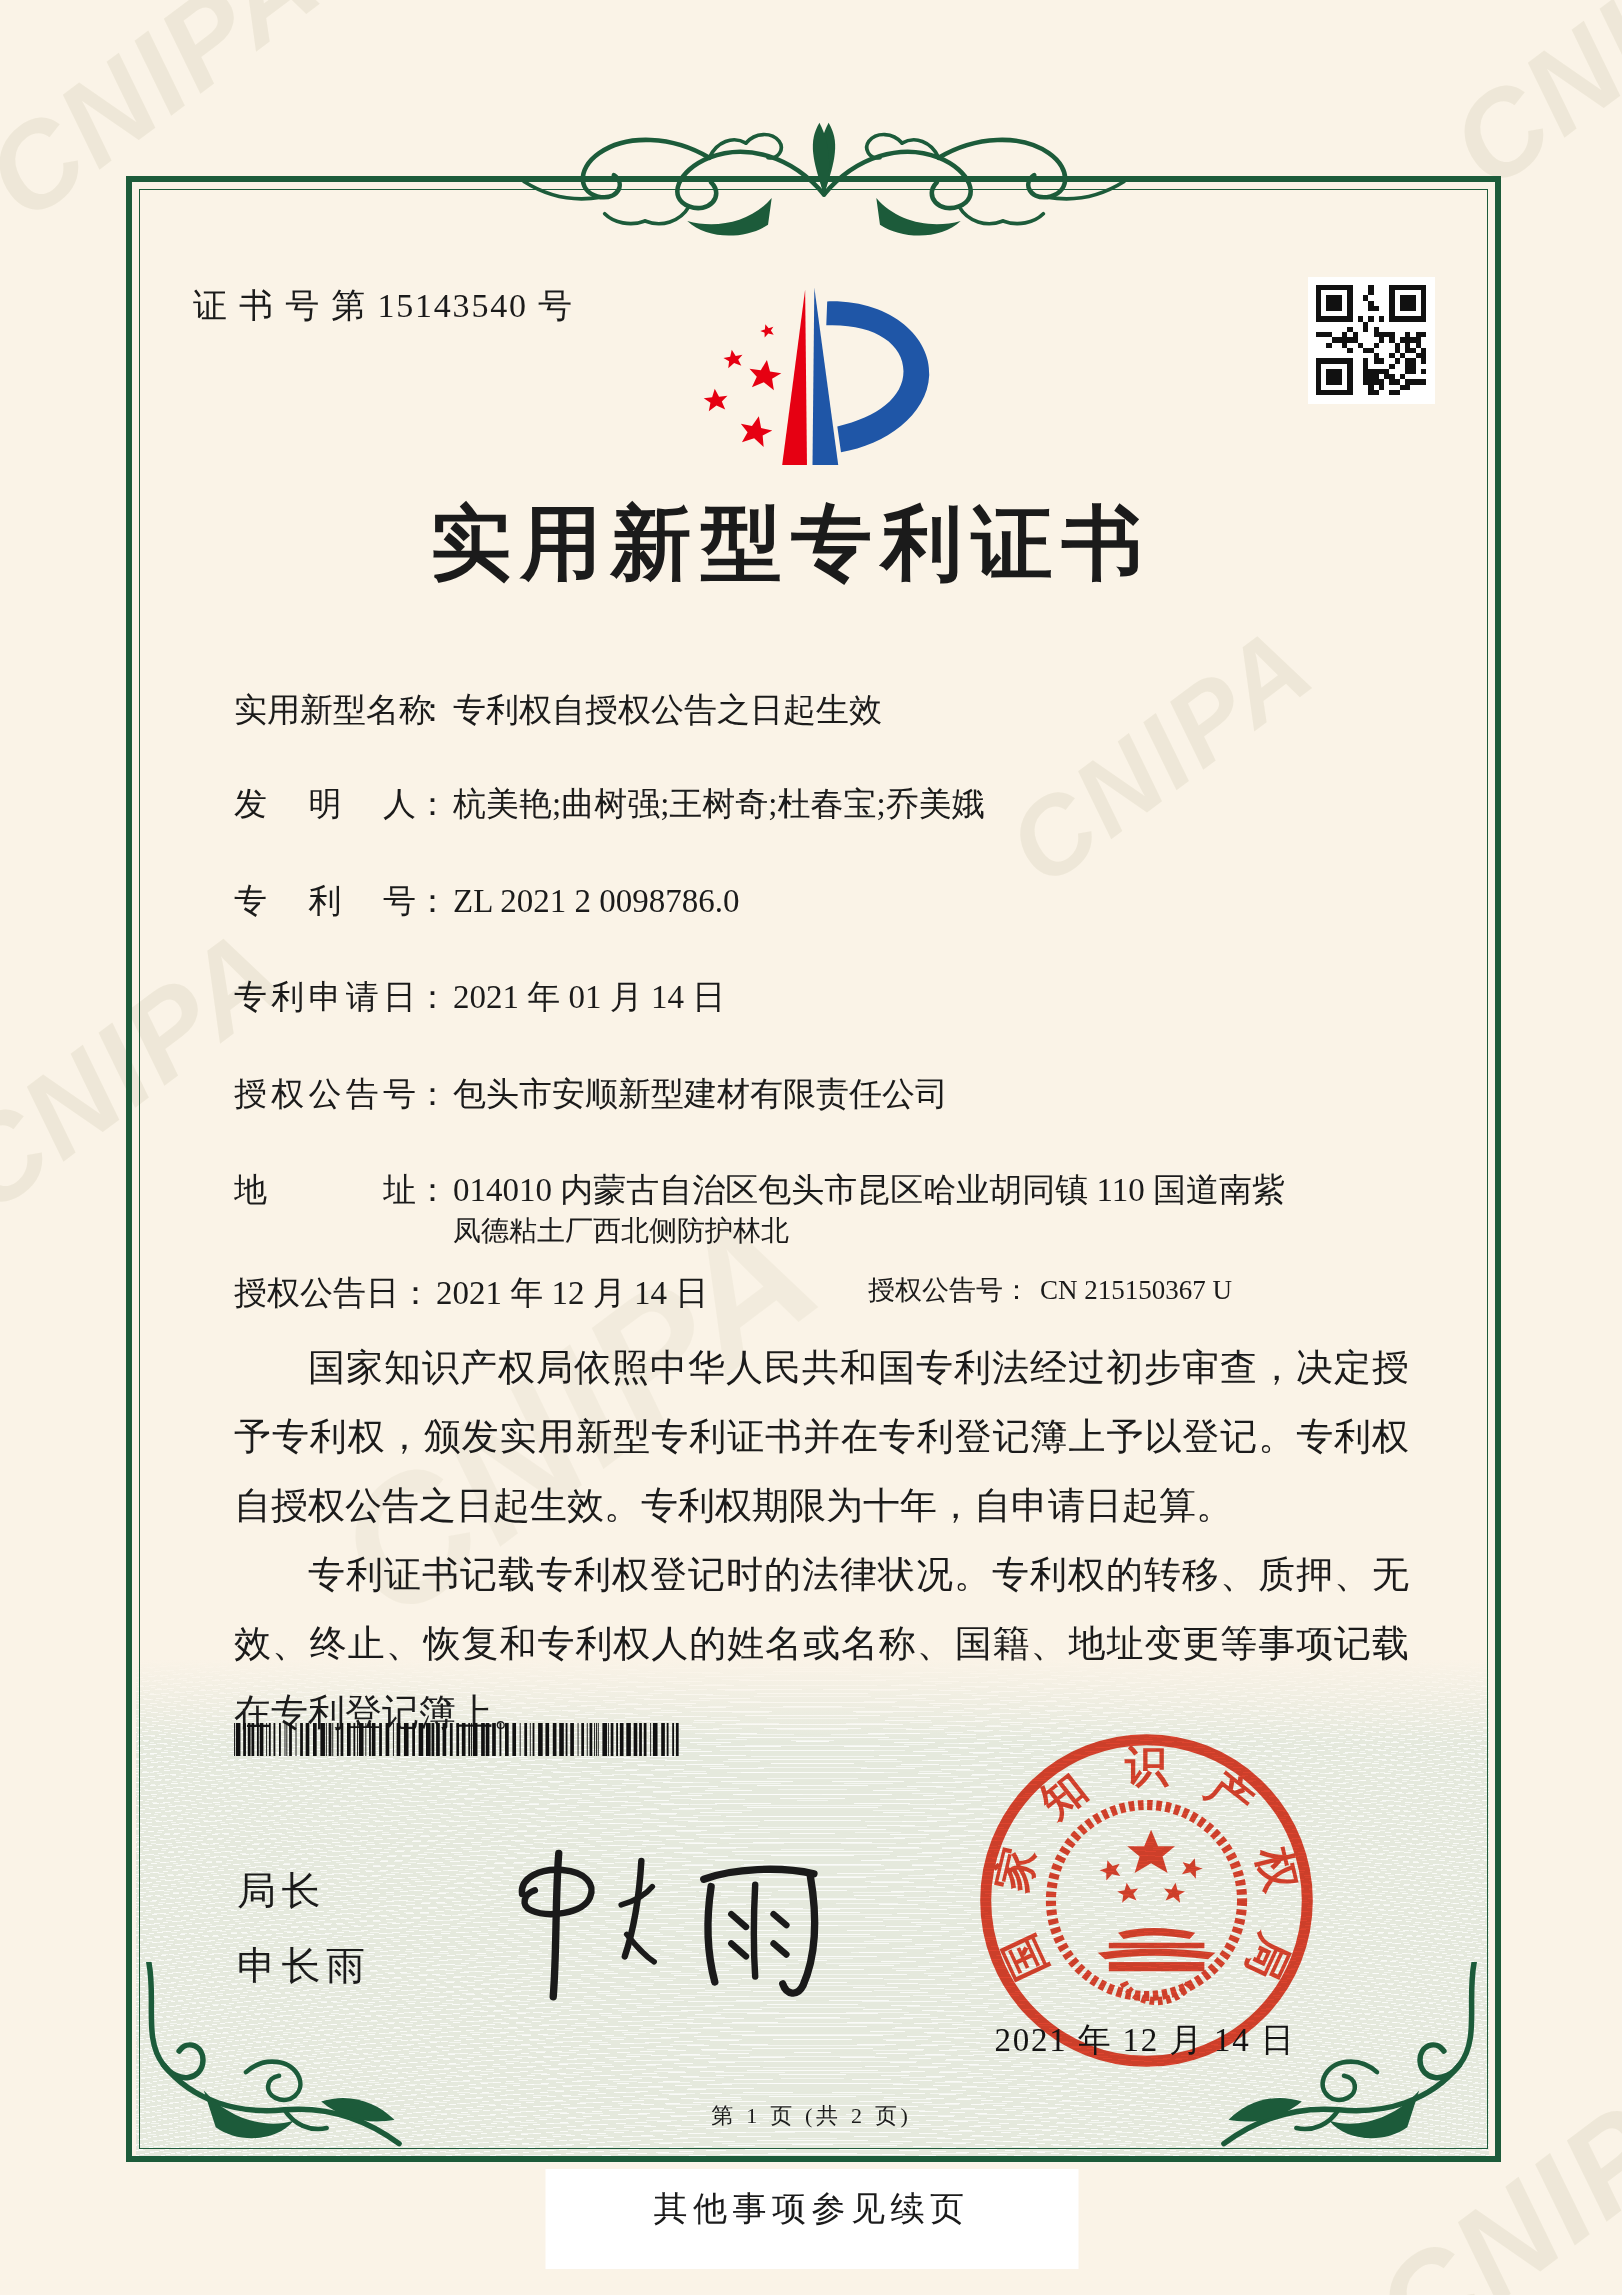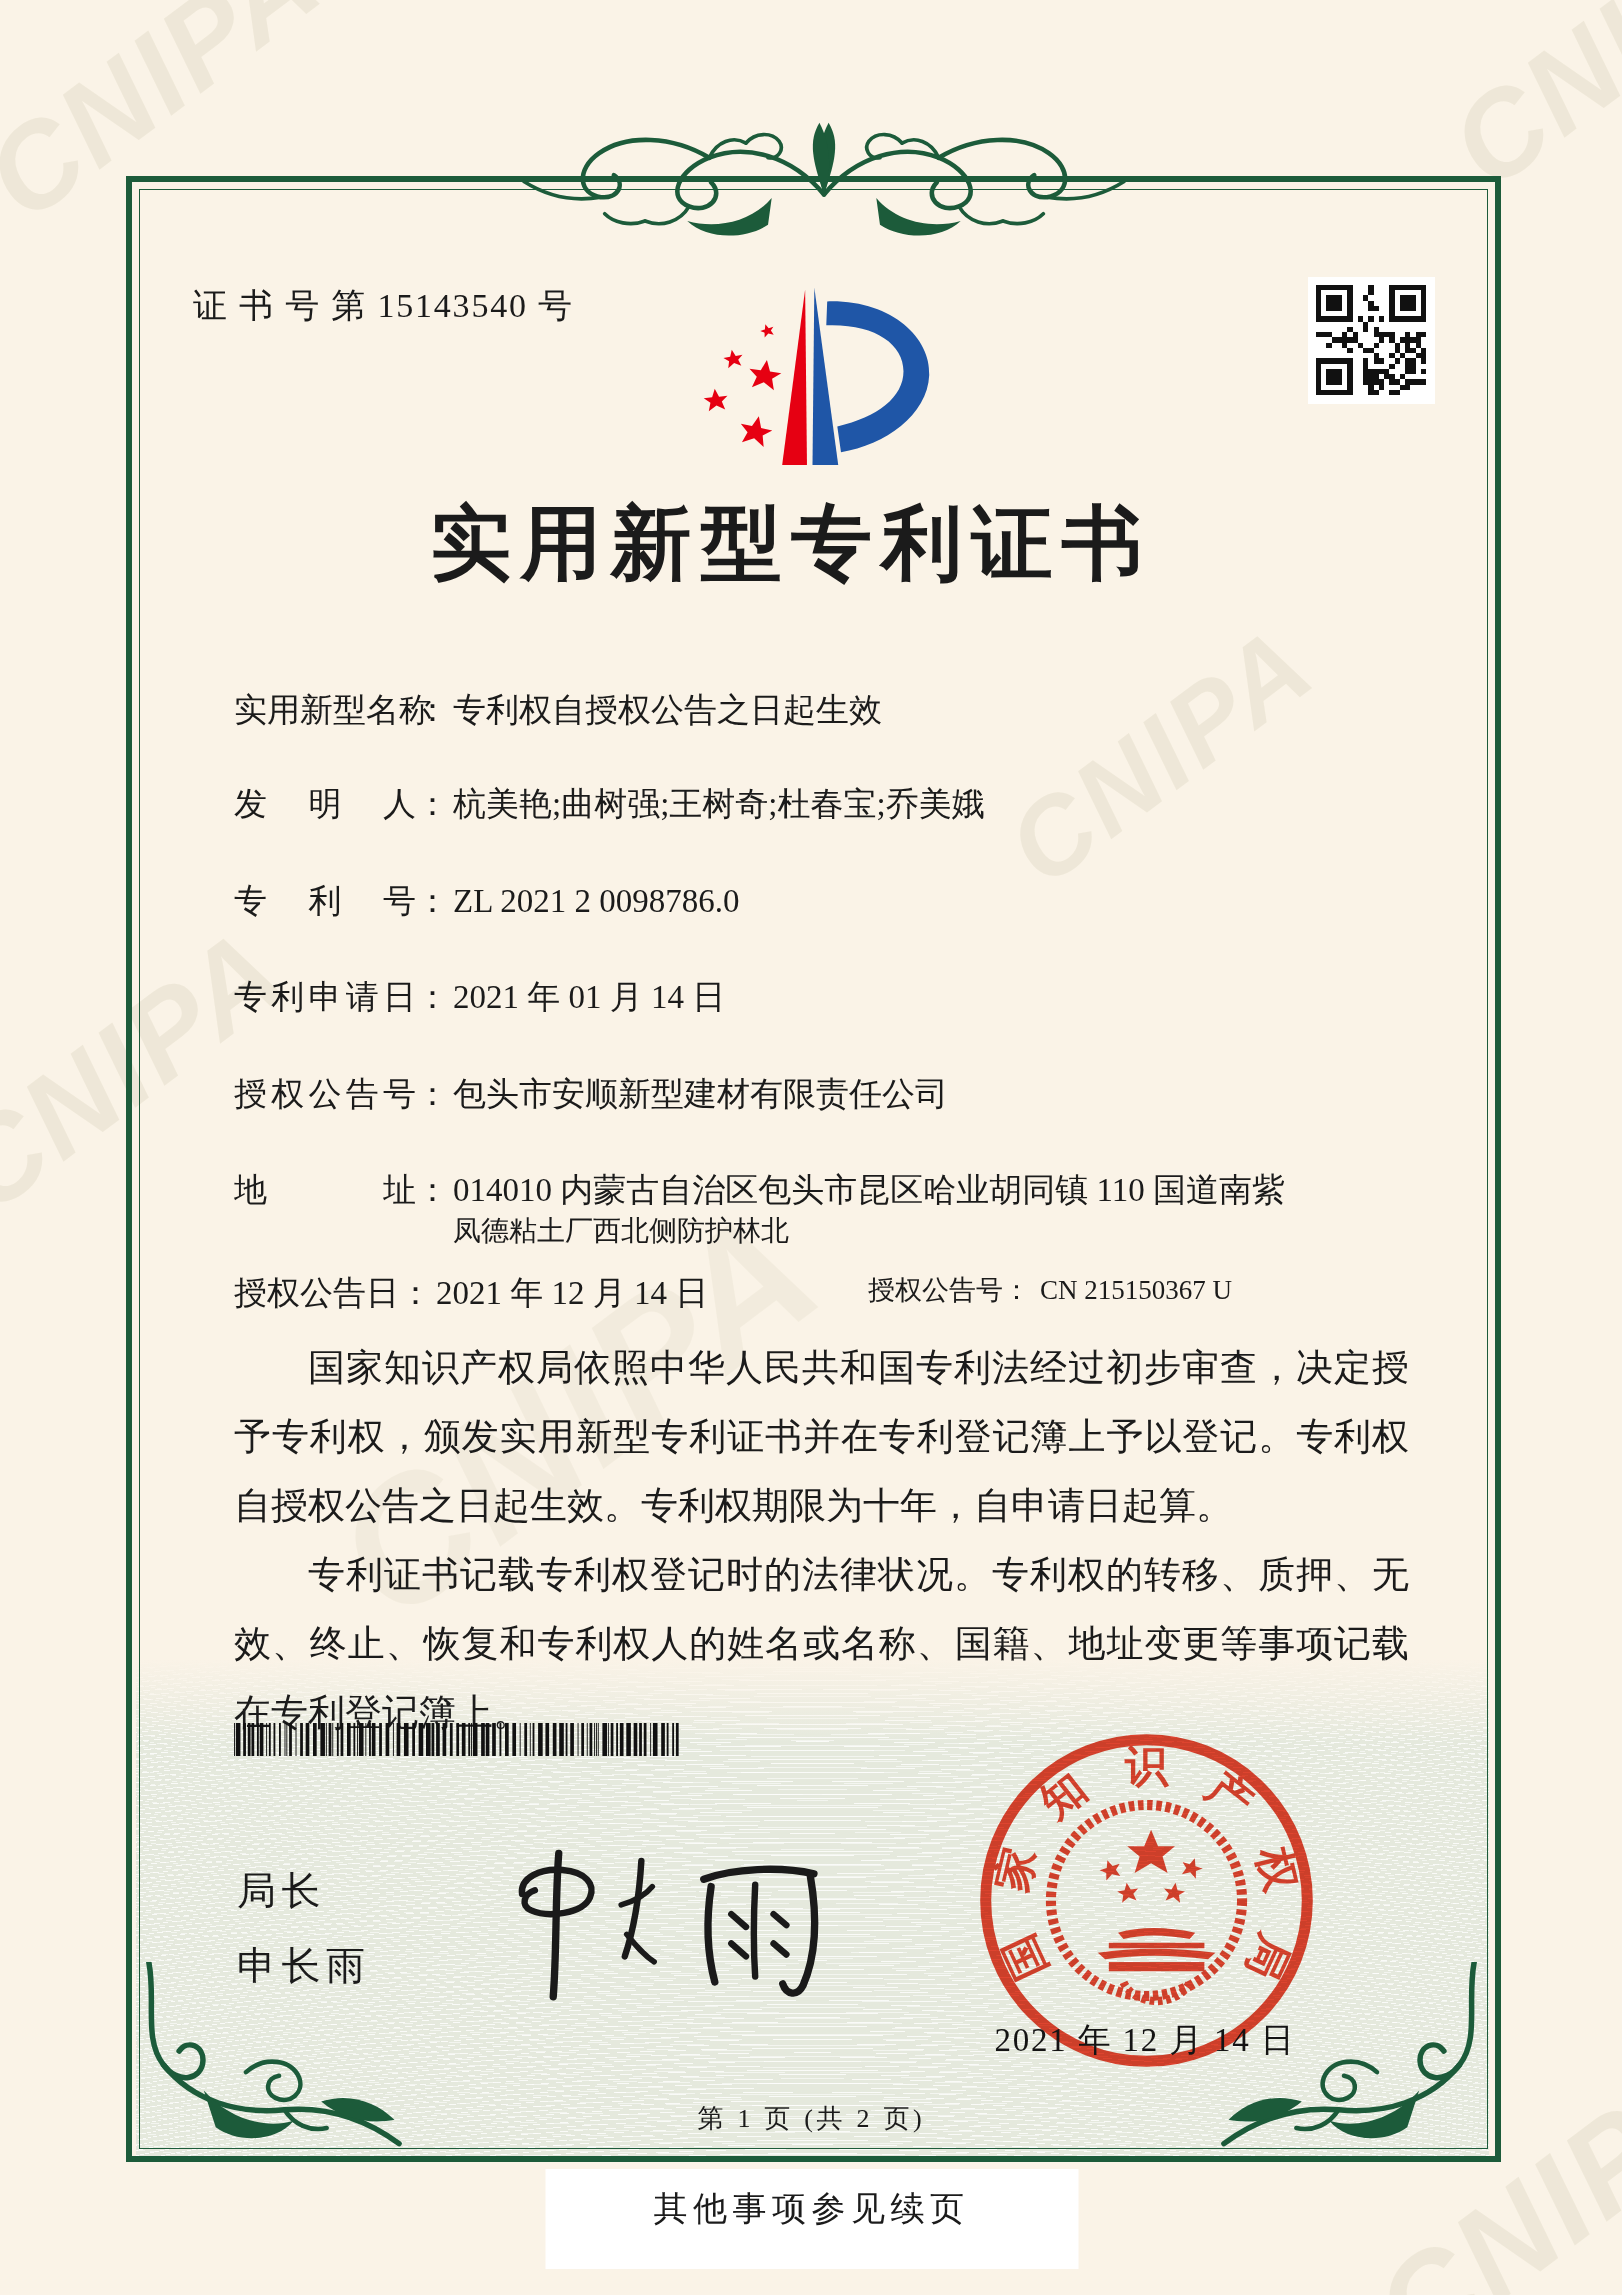--- a/index.html
+++ b/index.html
@@ -47,21 +47,21 @@
   
   .barcode{position:absolute;left:234px;top:1723px;width:452px;height:33px;z-index:5;}
   .sig-label{position:absolute;left:237px;font-size:39px;z-index:5;
       font-family:"Liberation Sans","DejaVu Sans",sans-serif;letter-spacing:5.5px;}
   .signature{position:absolute;left:487px;top:1837px;width:395px;height:179px;z-index:6;}
   .seal{position:absolute;left:971px;top:1725px;width:351px;height:351px;z-index:6;
       mix-blend-mode:multiply;opacity:.95;}
   .seal-date{position:absolute;left:966px;top:2018px;width:358px;text-align:center;
       font-size:33px;letter-spacing:1.8px;color:#141414;z-index:7;}
   .page-num{position:absolute;left:0;top:2101px;width:1623px;text-align:center;
-      font-size:26px;letter-spacing:3.7px;z-index:5;}
+      font-size:22px;letter-spacing:3.7px;z-index:5;}
   .cont-band{position:absolute;left:50%;transform:translateX(-50%);top:2169px;width:533px;
       height:100px;background:#ffffff;z-index:5;text-align:center;}
   .cont-band span{font-size:34px;line-height:79px;letter-spacing:5.5px;}
   svg .stroke{fill:none;stroke:var(--green);stroke-linecap:round;}
 </style>
 </head>
 <body>
 
 <div class="page">
 

